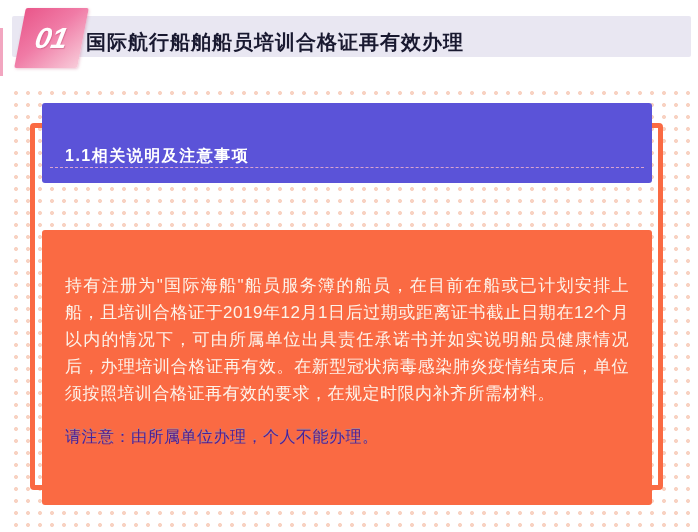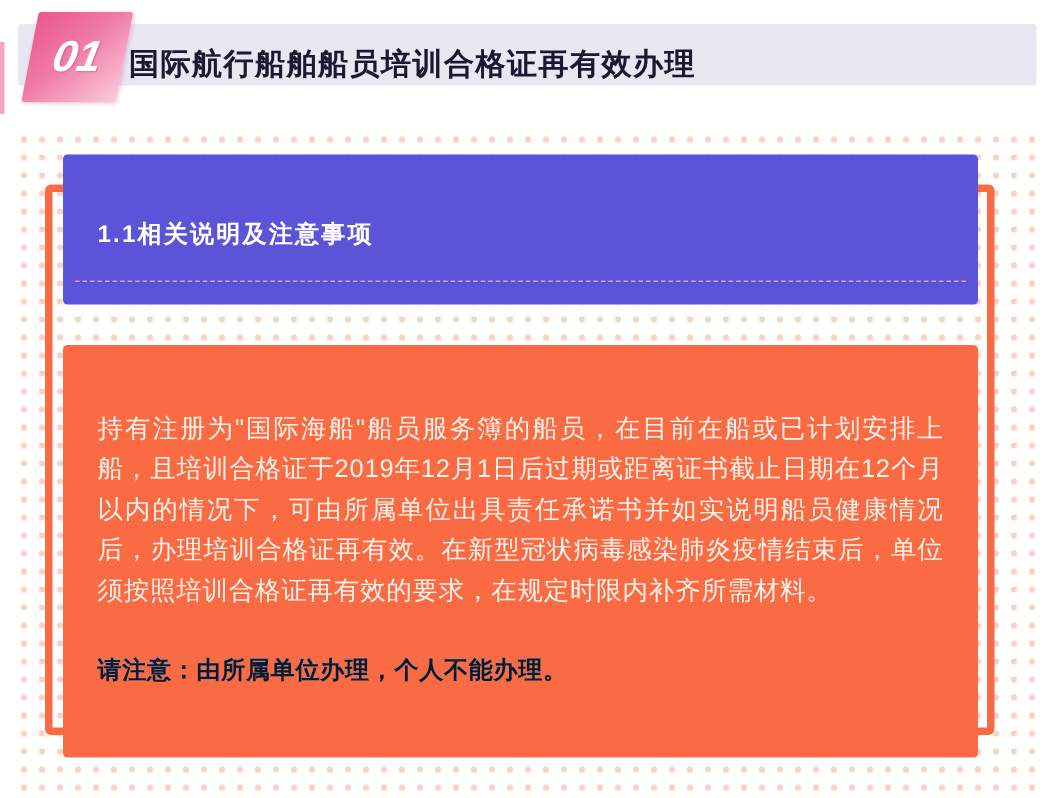--- a/index.html
+++ b/index.html
@@ -23,33 +23,33 @@
     background:linear-gradient(135deg,#e9578a 0%,#f07ba6 45%,#f8cbd9 100%);
     transform:skewX(-11deg);border-radius:2px;
     box-shadow:1px 1px 3px rgba(200,90,130,0.35);
     display:flex;align-items:center;justify-content:center;}
   .badge-num{color:#ffffff;font-style:italic;font-weight:800;font-size:29px;
     text-shadow:1px 1px 1px rgba(180,60,100,0.4);}
   .page-title{position:absolute;left:86px;top:29px;font-size:20px;font-weight:700;
     color:#191930;letter-spacing:1px;white-space:nowrap;}
 
   
-  .banner{position:absolute;left:42px;top:103px;width:610px;height:100px;
+  .banner{position:absolute;left:42px;top:103px;width:610px;height:80px;
     background:#5b53d8;border-radius:3px;}
   .banner-title{position:absolute;left:23px;top:43px;color:#ffffff;font-size:16px;
     font-weight:600;letter-spacing:1.5px;white-space:nowrap;}
   .banner-dash{position:absolute;left:8px;right:8px;bottom:15px;height:0;
     border-top:1px dashed rgba(240,178,205,0.85);}
 
   
   .content-box{position:absolute;left:42px;top:230px;width:610px;height:275px;
     background:#fa6a43;border-radius:3px;box-sizing:border-box;padding:42px 23px 0 23px;}
   .paragraph{color:#fdf3ea;font-size:17px;line-height:27px;text-align:justify;
     letter-spacing:0.5px;margin:0;}
-  .note{margin-top:30px;font-size:16px;font-weight:700;color:#0f172a;
+  .note{margin-top:20px;font-size:16px;font-weight:400;color:#4c1d95;
     letter-spacing:0.5px;text-shadow:0 -1px 0 rgba(96,168,226,0.55);white-space:nowrap;}
 </style>
 </head>
 <body>
 
 <div class="page">
 
   <div class="dots"></div>
 
   <div class="frame"></div>

